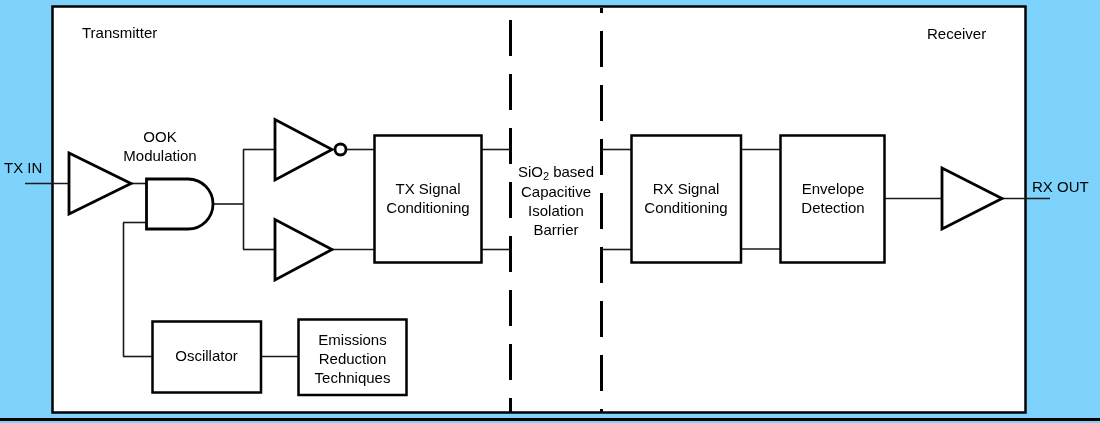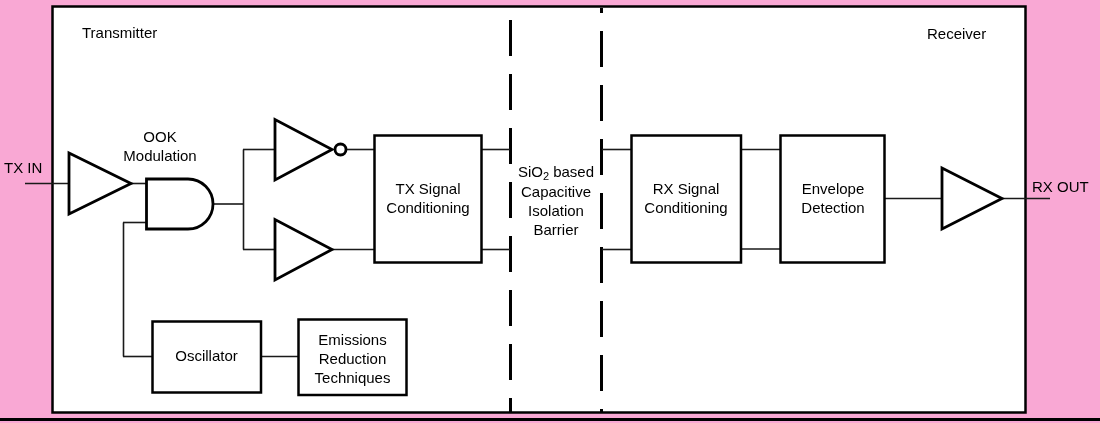--- a/index.html
+++ b/index.html
@@ -1,20 +1,20 @@
 <!DOCTYPE html>
 <html><head>
 <meta charset="utf-8">
 <style>
   html, body { margin: 0; padding: 0; background: #ffffff; }
   .canvas {
     position: relative;
     width: 1100px;
     height: 423px;
-    background: #f9a8d4;
+    background: #7dd3fc;
     font-family: "Liberation Sans", "DejaVu Sans", sans-serif;
   }
   svg { display: block; }
   text {
     font-family: "Liberation Sans", "DejaVu Sans", sans-serif;
     font-size: 15px;
     fill: #000000;
   }
   .shape  { fill: #ffffff; stroke: #000000; stroke-width: 2.8; }
   .boxr   { fill: #ffffff; stroke: #000000; stroke-width: 2.5; }

